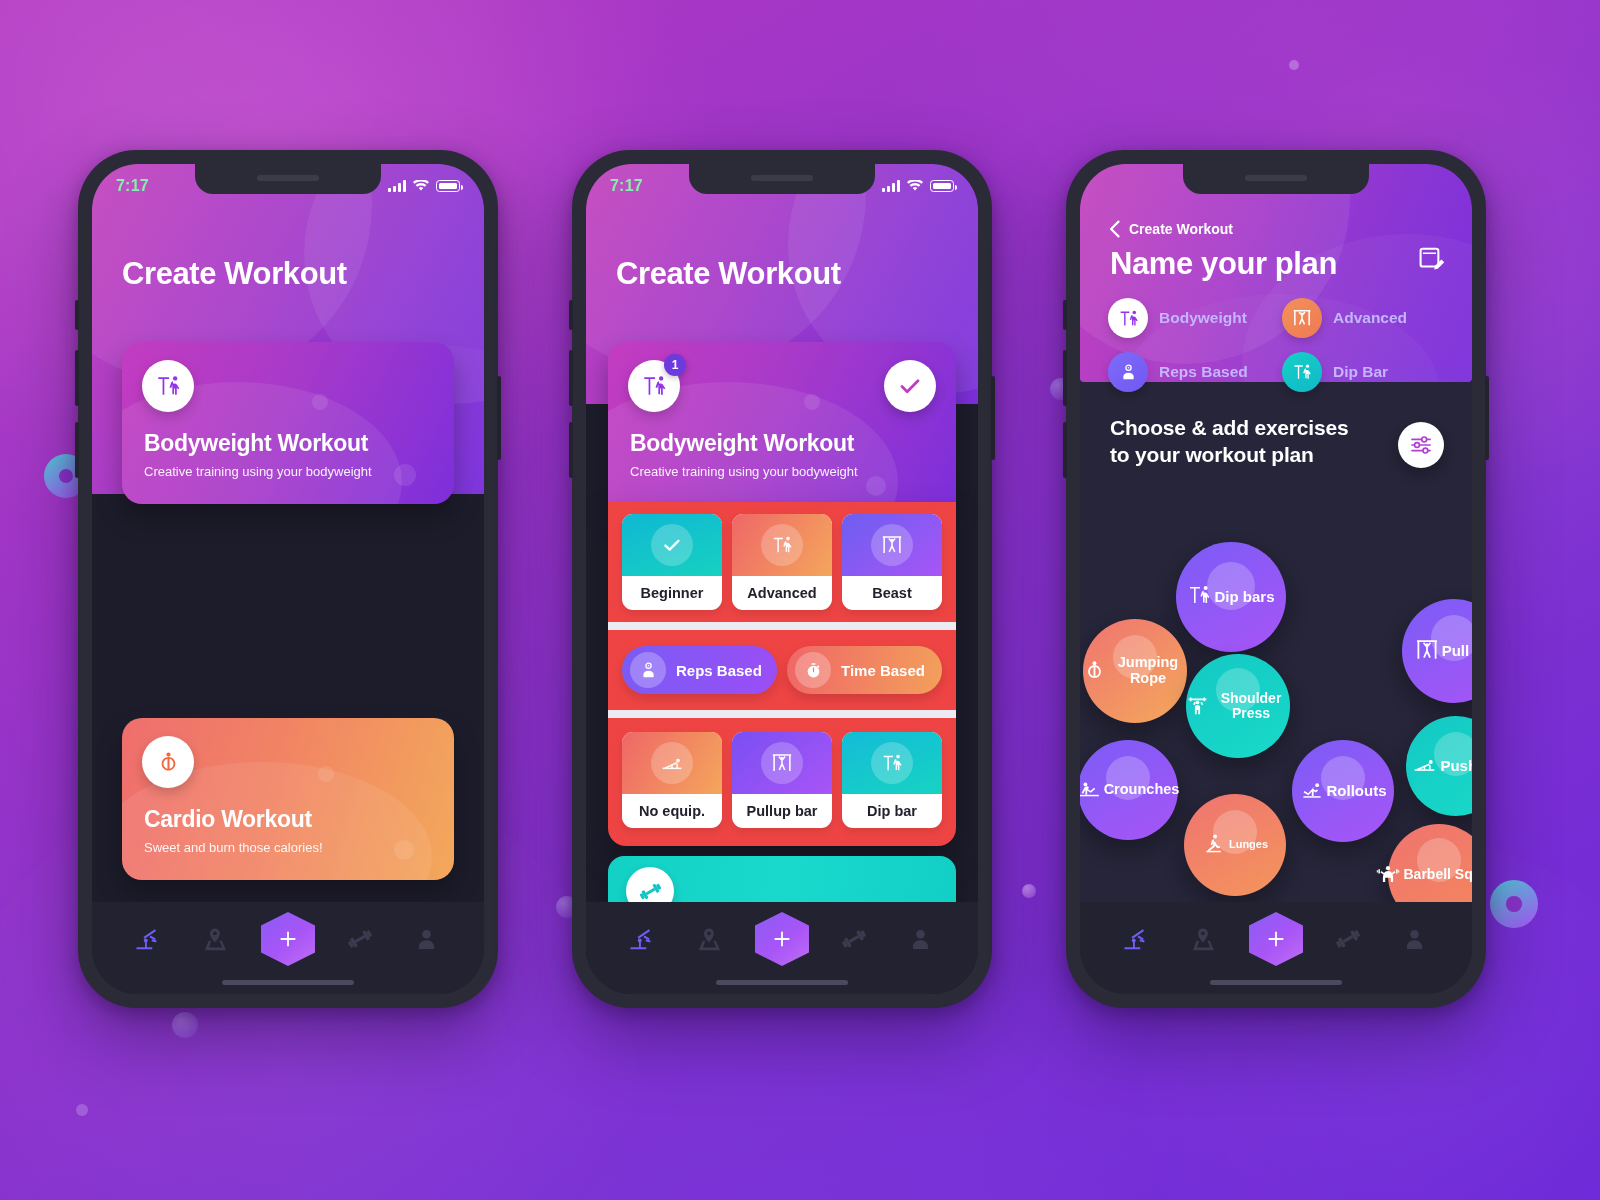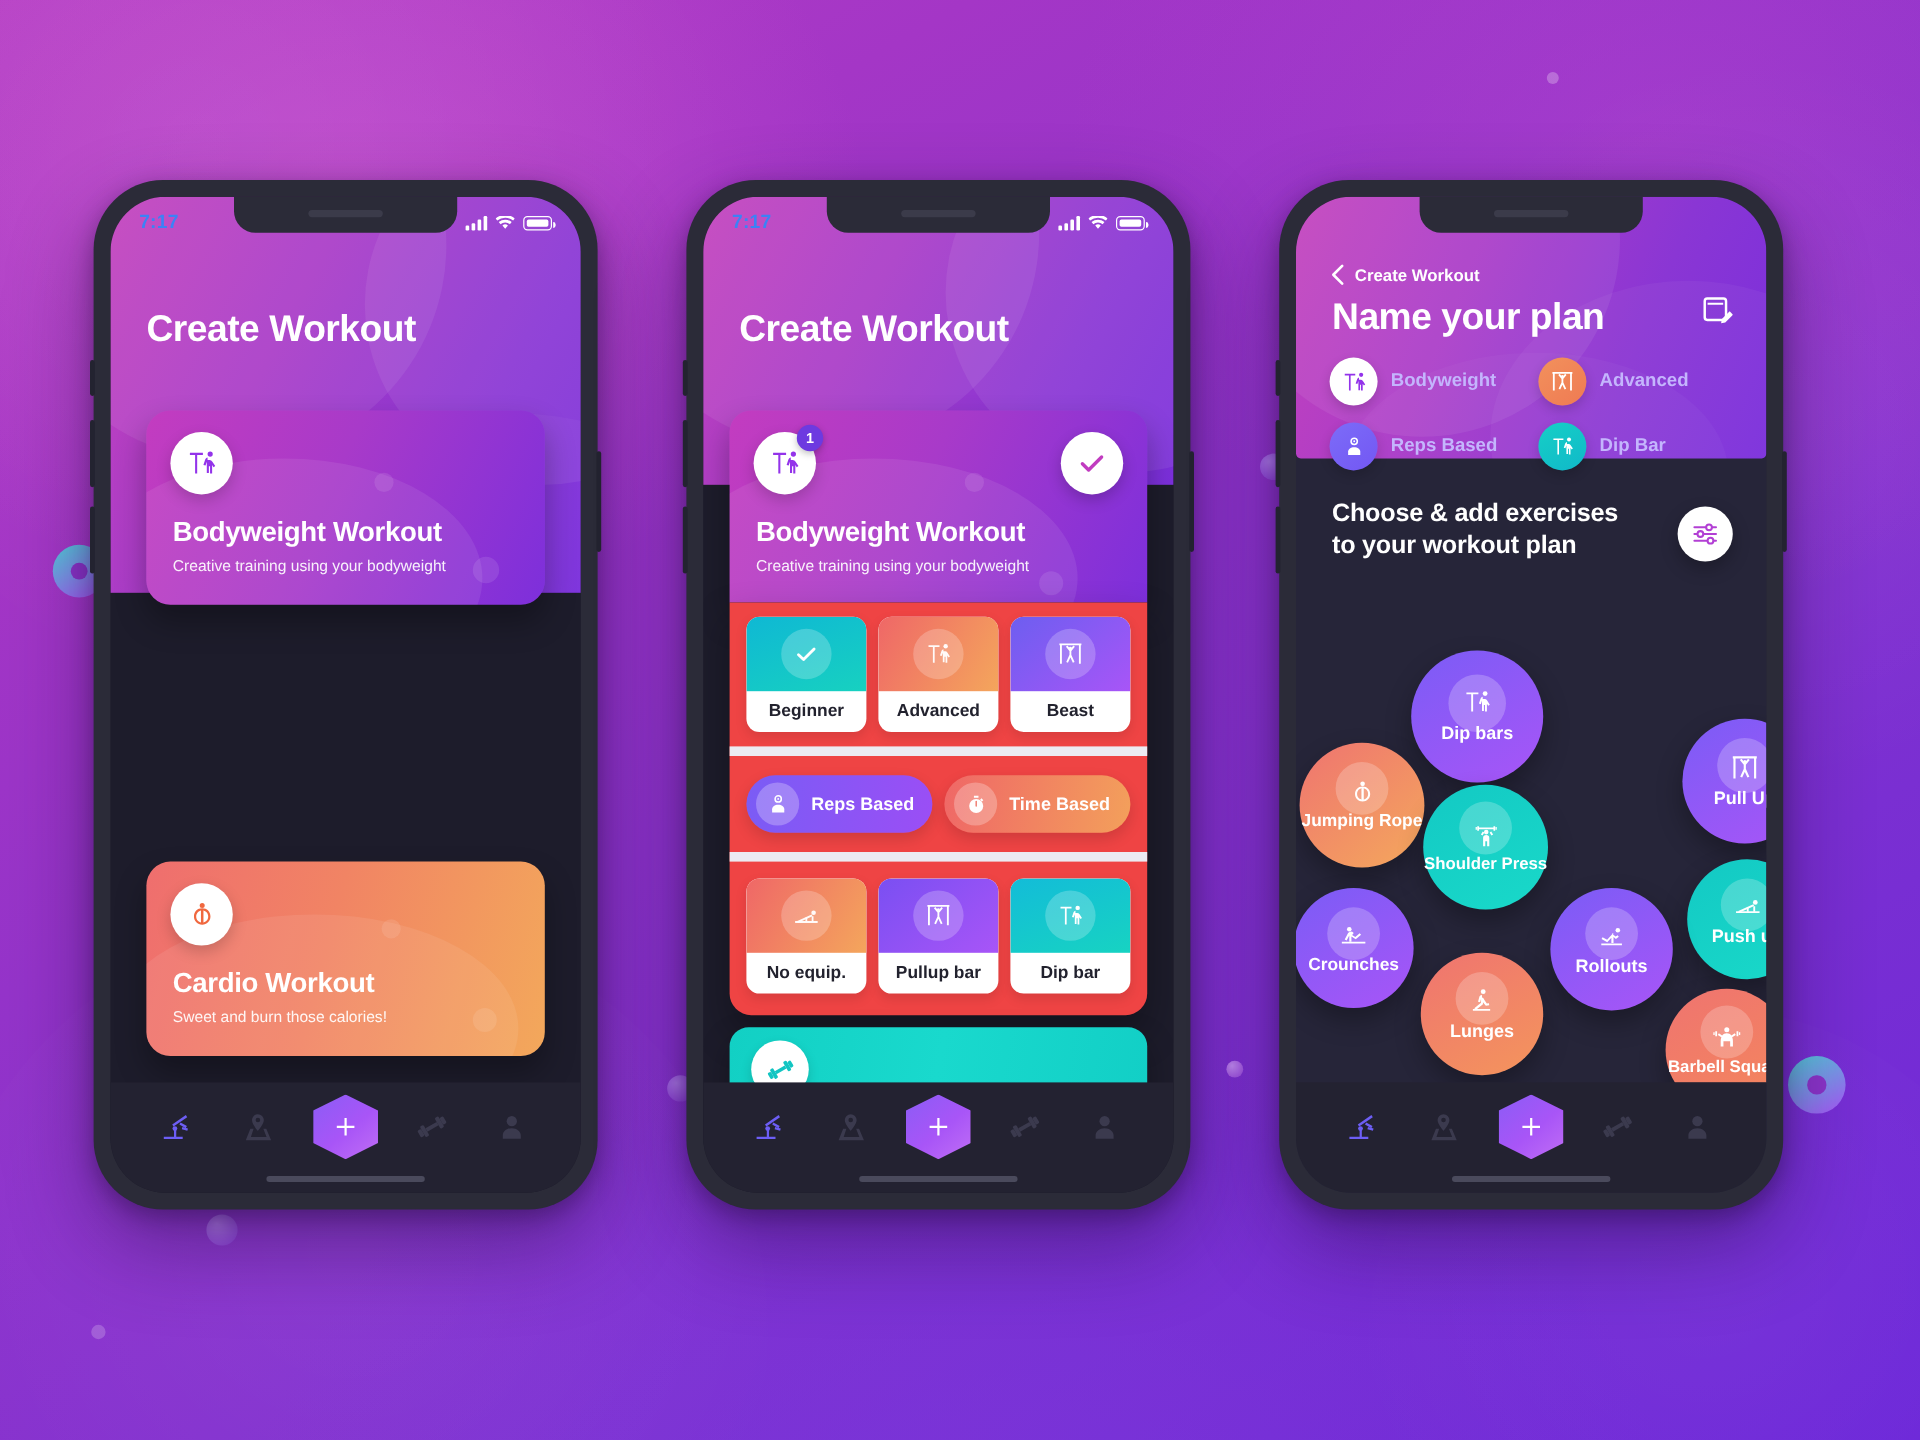--- a/index.html
+++ b/index.html
@@ -46,21 +46,21 @@
   }
   .notch .speaker{
     position:absolute;top:11px;left:50%;transform:translateX(-50%);
     width:62px;height:6px;border-radius:4px;background:#3b3b4a;
   }
 
   
   .status{
     position:absolute;top:0;left:0;right:0;height:40px;z-index:35;
     display:flex;align-items:center;justify-content:space-between;
-    padding:4px 24px 0;color:#3b82f6;
+    padding:4px 24px 0;color:#86efac;
   }
   .status .clock{font-size:16px;font-weight:700;letter-spacing:.2px;}
   .status .icons{display:flex;align-items:center;gap:7px;}
   .bars{display:flex;align-items:flex-end;gap:2px;height:12px;}
   .bars i{display:block;width:3px;background:#fff;border-radius:1px;}
   .bars i:nth-child(1){height:4px;} .bars i:nth-child(2){height:6px;}
   .bars i:nth-child(3){height:9px;} .bars i:nth-child(4){height:12px;}
   .batt{width:24px;height:12px;border:1.6px solid #fff;border-radius:3.5px;position:relative;}
   .batt::before{content:"";position:absolute;inset:2px;background:#fff;border-radius:1.5px;}
   .batt::after{content:"";position:absolute;right:-4px;top:3.5px;width:2px;height:5px;background:#fff;border-radius:0 2px 2px 0;}
@@ -149,21 +149,21 @@
   .tag .tic{width:40px;height:40px;border-radius:50%;display:flex;align-items:center;justify-content:center;flex:none;
     box-shadow:0 4px 10px rgba(0,0,0,.16);}
   .tag .tl{color:#c4b5fd;font-size:15.5px;font-weight:700;}
 
   .choose-title{position:absolute;left:30px;top:250px;color:#fff;font-size:21px;font-weight:700;line-height:1.3;letter-spacing:-.2px;z-index:12;}
   .filter-btn{position:absolute;right:28px;top:258px;width:46px;height:46px;border-radius:50%;background:#fff;
     display:flex;align-items:center;justify-content:center;box-shadow:0 6px 14px rgba(0,0,0,.25);z-index:12;}
 
   .bubbles{position:absolute;left:0;right:0;top:330px;bottom:92px;overflow:hidden;}
   .bub{
-    position:absolute;border-radius:50%;display:flex;flex-direction:column;
+    position:absolute;border-radius:50%;display:flex;
     align-items:center;justify-content:center;gap:3px;
     box-shadow:0 10px 22px rgba(0,0,0,.30);
   }
   .bub .bh{position:absolute;border-radius:50%;background:rgba(255,255,255,.22);}
   .bub .bi{position:relative;z-index:2;display:flex;align-items:center;justify-content:center;}
   .bub .bl{position:relative;z-index:2;color:#fff;font-weight:700;text-align:center;line-height:1.08;}
 </style>
 </head>
 <body>
 
@@ -696,21 +696,21 @@
 
       <div class="bub" style="left:104px;top:300px;width:102px;height:102px;background:linear-gradient(150deg,#ef7470,#f4955c);">
         <span class="bh" style="width:44px;height:44px;top:16px;"></span>
         <span class="bi" style="margin-bottom:3px;">
           <svg width="24" height="24" viewBox="0 0 24 24" fill="#fff">
               <circle cx="13" cy="4.4" r="2"></circle>
               <path d="M12 7.2c-1.2 0-2 .7-2.3 1.8l-1 3.8 1.7.4.8-2.6v3l-5.6 4.6 1.2 1.4 6-4.8v-1.6l2.4 3 2.8-.4-.2-1.8-1.8.2-2-2.8c-.5-1.4-1-2.2-2-2.2Z"></path>
               <path d="M4.4 18.8h14.4v1.5H4.4z"></path>
             </svg>
         </span>
-        <span class="bl" style="font-size:15px;">Lunges</span>
+        <span class="bl" style="font-size:11px;">Lunges</span>
       </div>
 
       <div class="bub" style="left:308px;top:330px;width:102px;height:102px;background:linear-gradient(150deg,#ef7470,#f4875c);">
         <span class="bh" style="width:44px;height:44px;top:14px;"></span>
         <span class="bi" style="margin-bottom:1px;">
           <svg width="24" height="24" viewBox="0 0 24 24" fill="#fff">
               <circle cx="12" cy="5.2" r="2.1"></circle>
               <path d="M12 8c-1.6 0-2.9.7-3.9 1.9L5.4 8.1 4.5 9.5l3 1.9c-.4 1-.6 2.1-.6 3.2V19h2.3v-4.2h5.6V19h2.3v-4.4c0-1.1-.2-2.2-.6-3.2l3-1.9-.9-1.4-2.7 1.8C14.9 8.7 13.6 8 12 8Z"></path>
               <path d="M2.4 6.3h1.5v4.2H2.4zM.8 7.3h1.1v2.2H.8zM20.1 6.3h1.5v4.2h-1.5zM22.1 7.3h1.1v2.2h-1.1z"></path>
             </svg>

